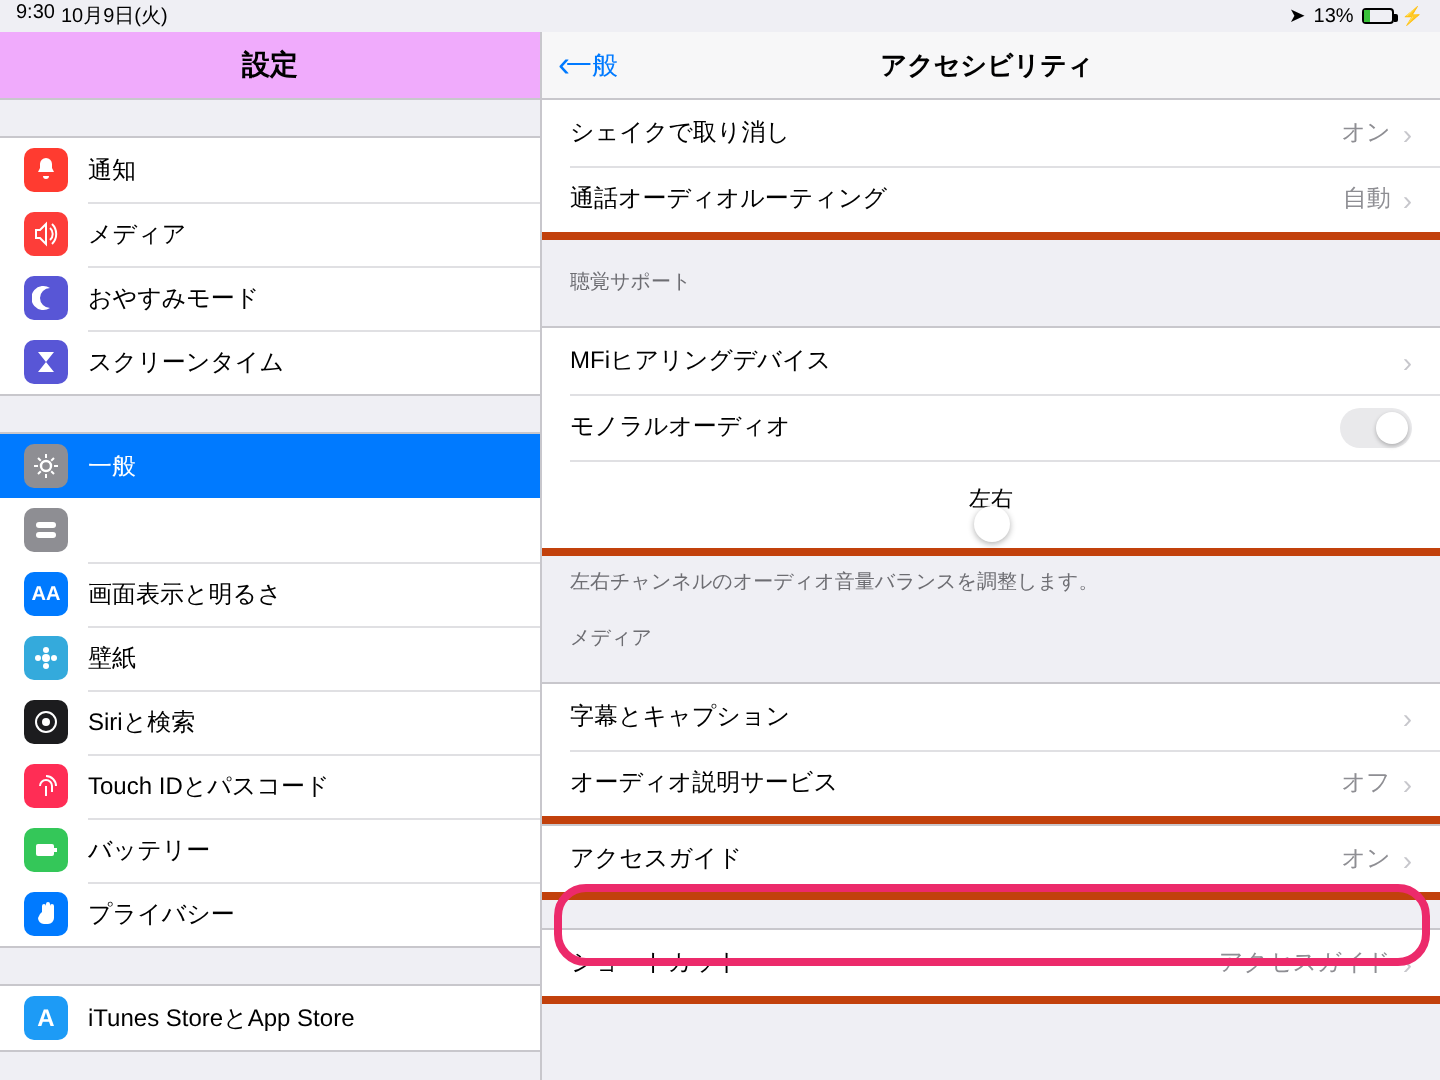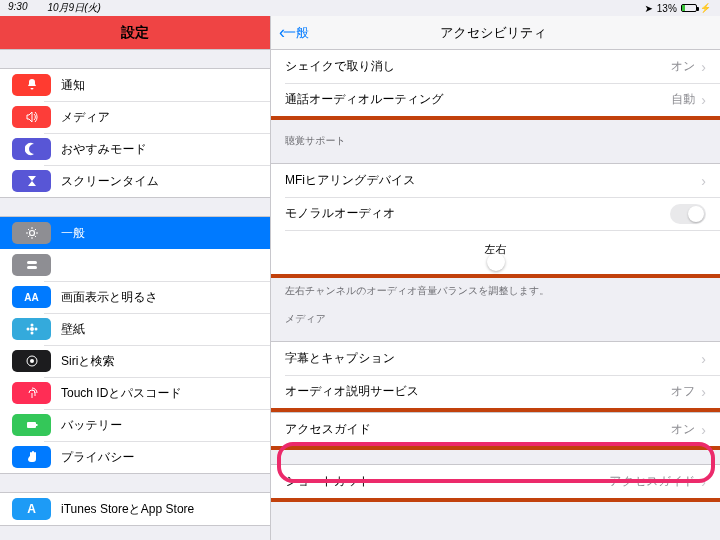--- a/index.html
+++ b/index.html
@@ -1,42 +1,42 @@
 <!DOCTYPE html>
 <html><head>
 <meta charset="utf-8">
 <style>
 * { margin:0; padding:0; box-sizing:border-box; font-family:-apple-system,"Helvetica Neue",Arial,sans-serif; }
 body { width:720px; height:540px; background:#efeff4; overflow:hidden; position:relative; }
 .statusbar { height:16px; display:flex; align-items:center; justify-content:space-between; padding:0 8px; font-size:10px; font-weight:500; color:#000; background:#efeff4; }
-.sb-left { display:flex; gap:20px;font-style:italic; }
+.sb-left { display:flex; gap:3px; }
 .sb-right { display:flex; align-items:center; gap:4px; }
 .batt { display:inline-block; width:16px; height:8px; border:1px solid #000; border-radius:2px; position:relative; }
 .batt::after { content:''; position:absolute; right:-3px; top:2px; width:2px; height:4px; background:#000; border-radius:0 1px 1px 0; }
 .batt-fill { display:block; height:100%; width:25%; background:#3ac23a; }
 .main { display:flex; height:524px; }
 .left { width:270px; background:#efeff4; display:flex; flex-direction:column; }
-.left-header { height:34px; display:flex; align-items:center; justify-content:center; font-size:14px; font-weight:600; border-bottom:1px solid #c8c7cc; background:#ef4444; }
+.left-header { height:34px; display:flex; align-items:center; justify-content:center; font-size:14px; font-weight:600; border-bottom:1px solid #c8c7cc; background:#f0abfc; }
 .left-scroll { flex:1; overflow:hidden;text-align:right; }
 .group { background:#fff; border-top:1px solid #c8c7cc; border-bottom:1px solid #c8c7cc; margin-top:18px; }
 .group:first-child { margin-top:18px; }
 .row { display:flex; align-items:center; height:32px; padding:0 12px; font-size:12px; position:relative; cursor:pointer; }
 .row+.row::before { content:''; position:absolute; left:44px; right:0; top:0; height:1px; background:#e0e0e3; }
 .row.selected { background:#007aff; color:#fff; }
 .row.selected+.row::before { display:none; }
-.icon { width:39px; height:22px; border-radius:5px; margin-right:10px; display:flex; align-items:center; justify-content:center; font-size:12px; color:#fff; flex-shrink:0; }
+.icon { width:22px; height:22px; border-radius:5px; margin-right:10px; display:flex; align-items:center; justify-content:center; font-size:12px; color:#fff; flex-shrink:0; }
 .ic-red{background:#ff3b30}.ic-red2{background:#fd3d39}.ic-purple{background:#5856d6}.ic-purple2{background:#5856d6}
 .ic-gray{background:#8e8e93}.ic-gray2{background:#8e8e93}.ic-blue{background:#007aff}
 .ic-cyan{background:#34aadc}.ic-black{background:#1c1c1e}.ic-red3{background:#ff2d55}.ic-green{background:#34c759}
 .ic-blue3{background:#007aff}.ic-blue4{background:#1d9bf6}
 .right { flex:1; background:#efeff4; position:relative; border-left:1px solid #c8c7cc; }
 .right-header { height:34px; display:flex; align-items:center; background:#f7f7f8; border-bottom:1px solid #c8c7cc; position:relative; }
 .back { position:absolute; left:8px; color:#007aff; font-size:13px; display:flex; align-items:center; cursor:pointer; }
 .back-chev { font-size:18px; margin-right:-2px; }
-.title { position:absolute; left:0; right:4px; text-align:center; font-size:13px; font-weight:400; pointer-events:none; }
+.title { position:absolute; left:0; right:4px; text-align:center; font-size:13px; font-weight:700; pointer-events:none; }
 .right-scroll { height:490px; overflow:hidden; }
 .rgroup { background:#fff; border-top:1px solid #c8c7cc; border-bottom:4px solid #c2410c; }
 .rgroup.first { border-top:none; }
 .rrow { display:flex; align-items:center; height:33px; padding:0 14px; font-size:12px; position:relative; cursor:pointer; }
 .rrow+.rrow::before { content:''; position:absolute; left:14px; right:0; top:0; height:1px; background:#e0e0e3; }
 .rval { margin-left:auto; color:#8e8e93; font-size:12px; }
 .chev { color:#c7c7cc; font-size:14px; margin-left:6px; }
 .sect-h { padding:14px 14px 15px; font-size:10px; color:#6d6d72; }
 .sect-f { padding:6px 14px 0; font-size:10px; color:#6d6d72; }
 .toggle { width:36px; height:20px; background:#e9e9eb; border-radius:10px; position:relative; margin-left:auto; }

